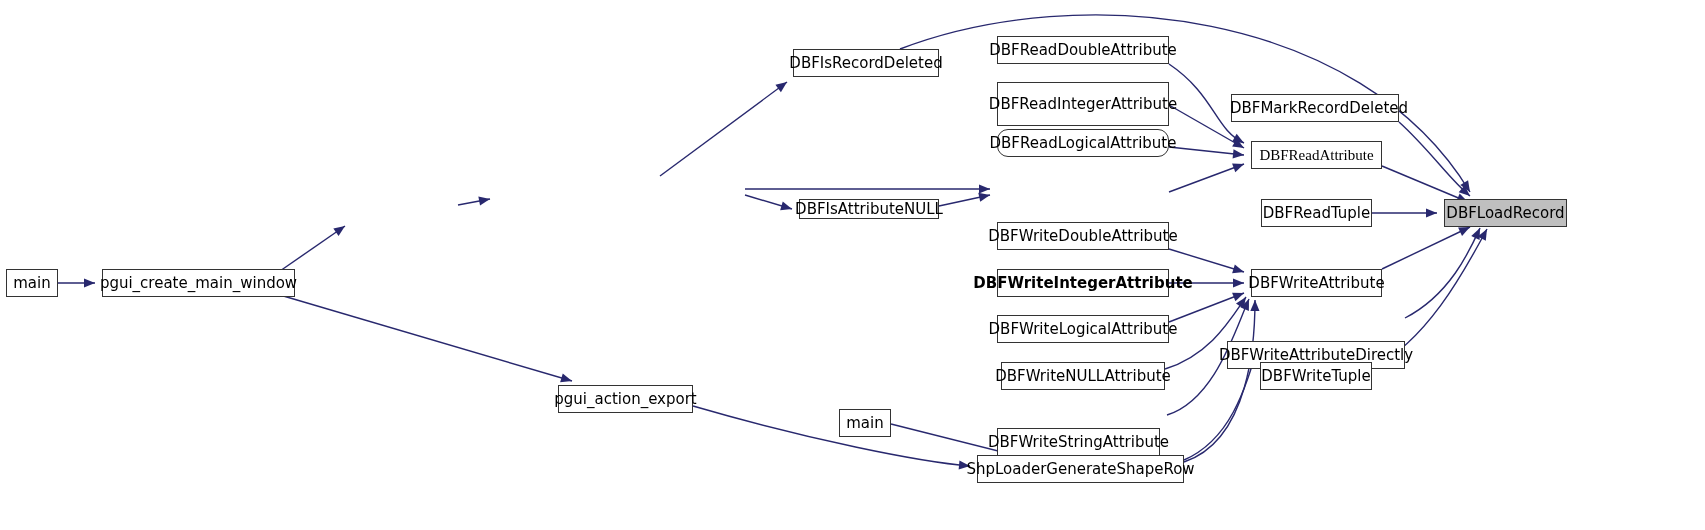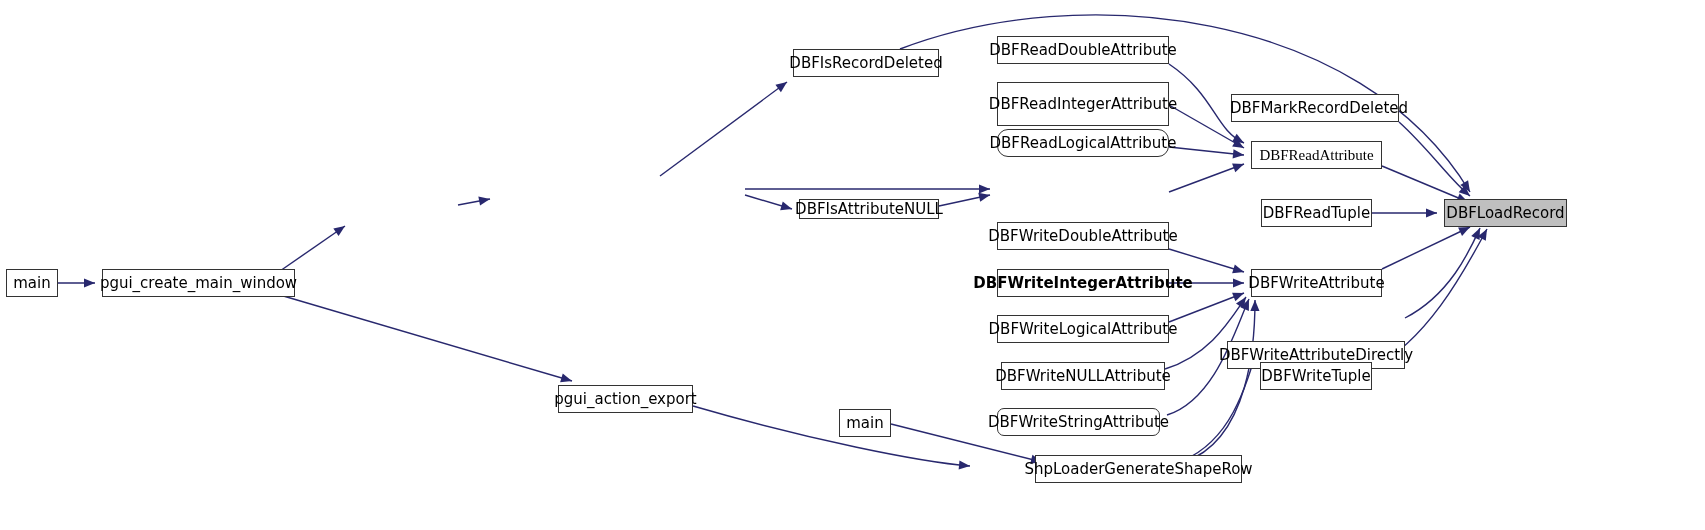--- a/index.html
+++ b/index.html
@@ -147,27 +147,27 @@
       </div>
       <div class="node" style="left: 997px; top: 269px; width: 172px; height: 28px; font-weight: bold;">
         <span class="node-label">DBFWriteIntegerAttribute</span>
       </div>
       <div class="node" style="left: 997px; top: 315px; width: 172px; height: 28px;">
         <span class="node-label">DBFWriteLogicalAttribute</span>
       </div>
       <div class="node" style="left: 1001px; top: 362px; width: 164px; height: 28px;">
         <span class="node-label">DBFWriteNULLAttribute</span>
       </div>
-      <div class="node" style="left: 997px; top: 408px; width: 163px; height: 28px; border-radius: 7px;">
+      <div class="node" style="left: 997px; top: 428px; width: 163px; height: 28px;">
         <span class="node-label">DBFWriteStringAttribute</span>
       </div>
       <div class="node" style="left: 839px; top: 409px; width: 52px; height: 28px;">
         <span class="node-label">main</span>
       </div>
-      <div class="node" style="left: 1035px; top: 455px; width: 207px; height: 28px;">
+      <div class="node" style="left: 977px; top: 455px; width: 207px; height: 28px;">
         <span class="node-label">ShpLoaderGenerateShapeRow</span>
       </div>
       <div class="node" style="left: 1231px; top: 94px; width: 168px; height: 28px; padding-left: 8px;">
         <span class="node-label">DBFMarkRecordDeleted</span>
       </div>
       <div class="node" style="left: 1251px; top: 141px; width: 131px; height: 28px; font-family: Liberation Serif, serif;">
         <span class="node-label">DBFReadAttribute</span>
       </div>
       <div class="node" style="left: 1261px; top: 199px; width: 111px; height: 28px;">
         <span class="node-label">DBFReadTuple</span>

